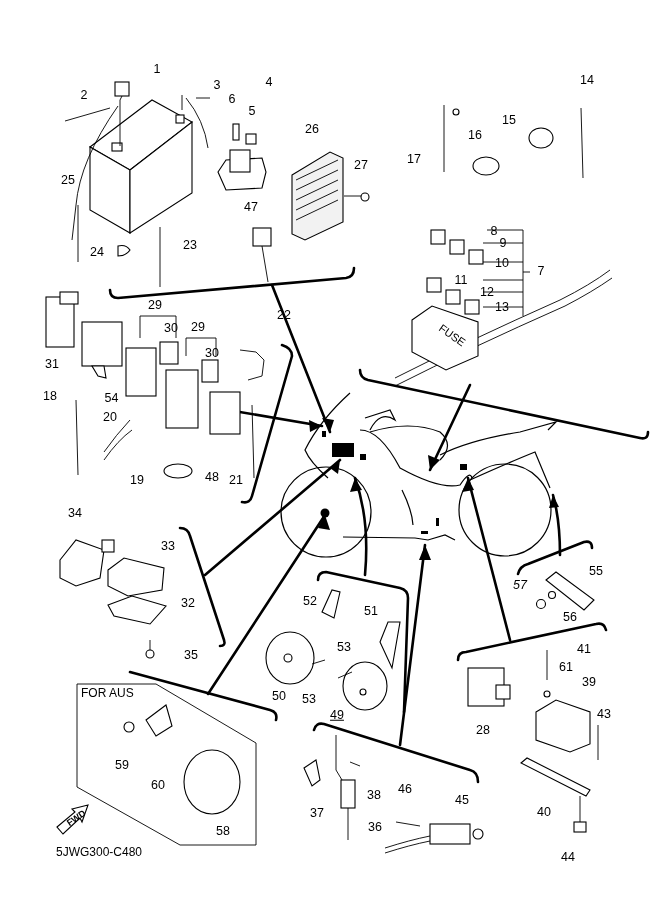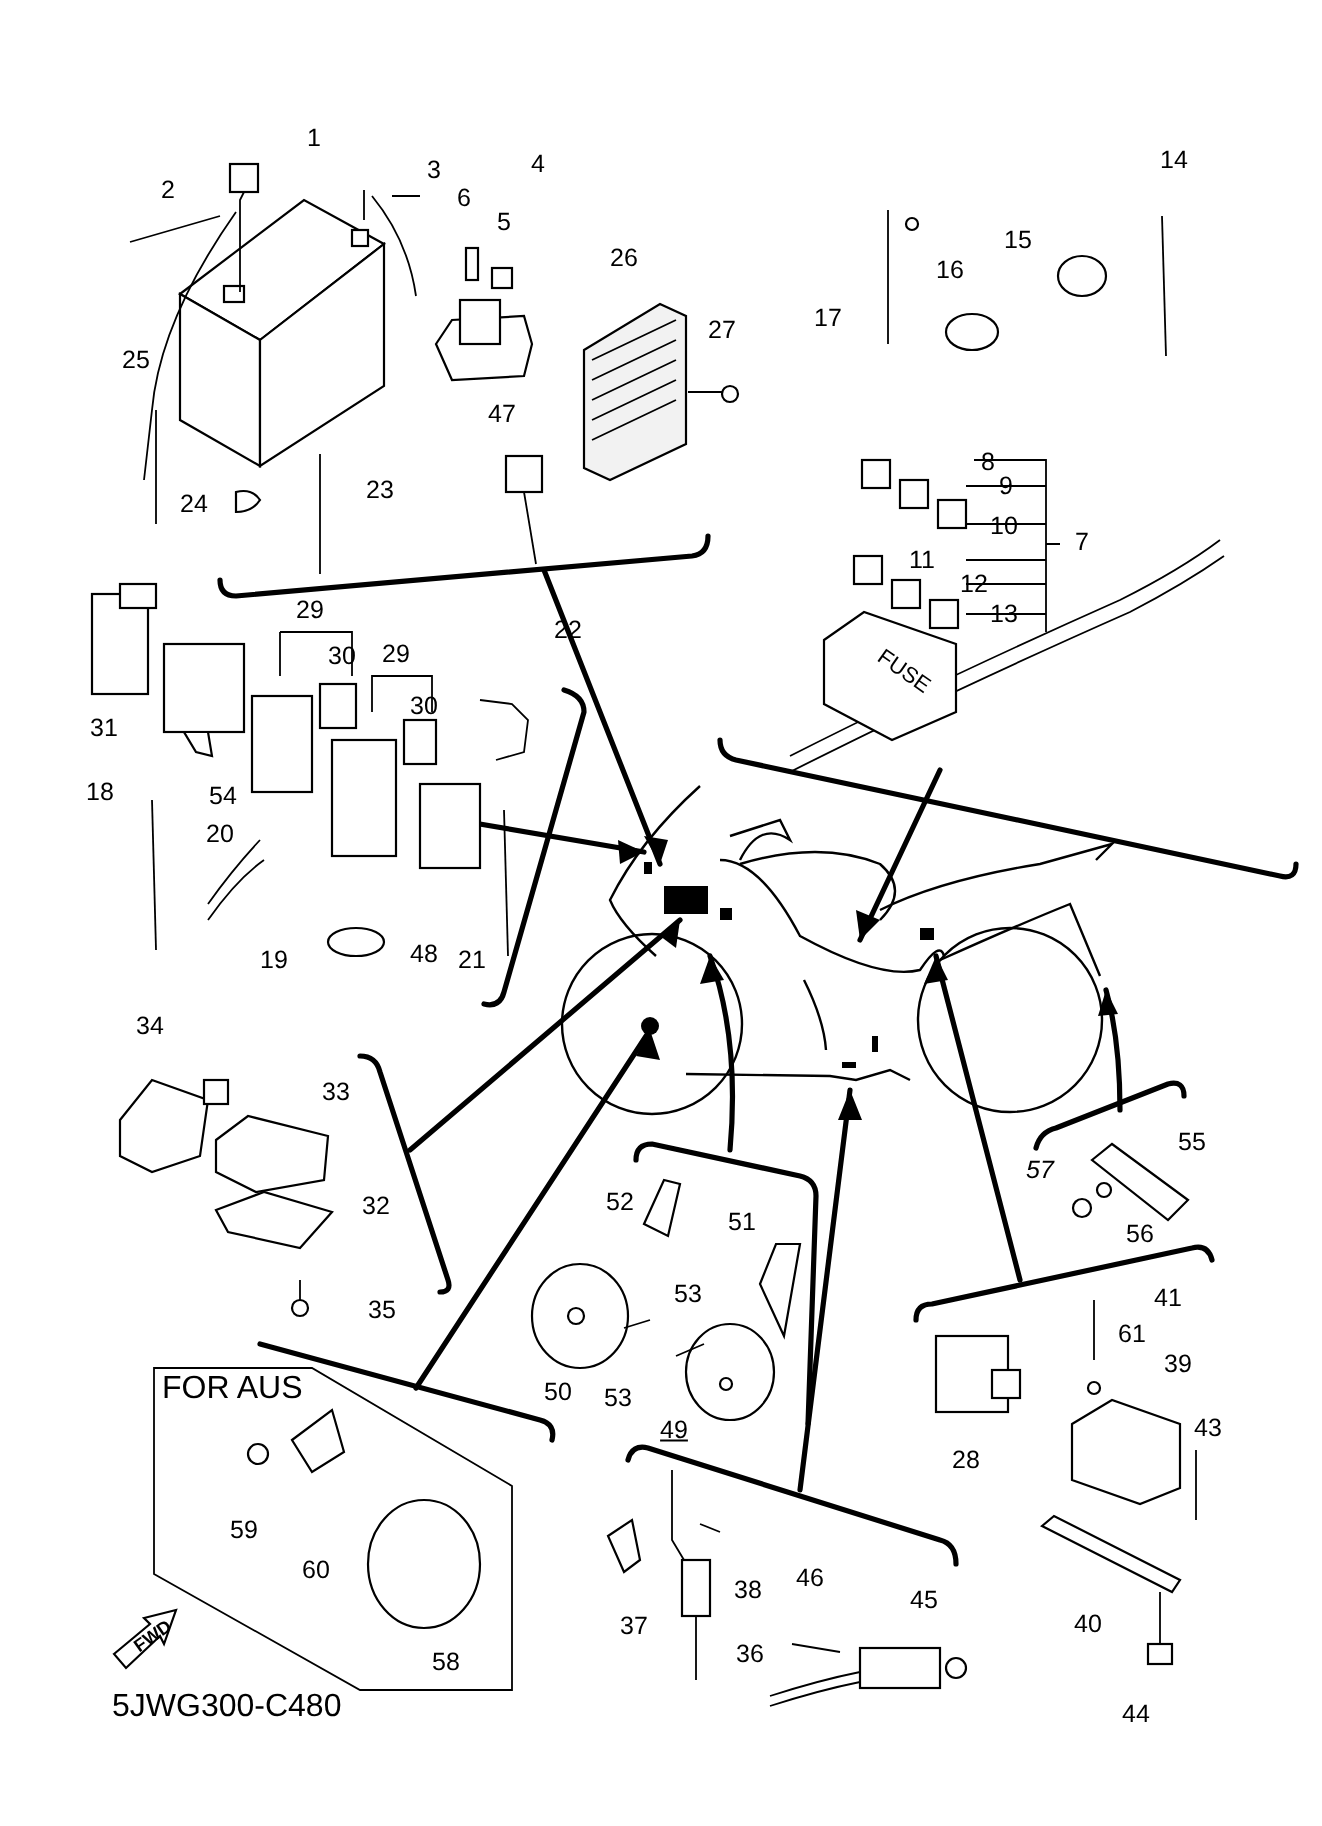--- a/index.html
+++ b/index.html
@@ -1,21 +1,21 @@
 <!DOCTYPE html>
 <html><head>
 <meta charset="utf-8">
 <style>
   html, body { margin: 0; padding: 0; background: #ffffff; }
   body { width: 661px; height: 913px; position: relative; overflow: hidden;
          font-family: "Liberation Sans", "DejaVu Sans", sans-serif; color: #000; }
   #diagram { position: absolute; left: 0; top: 0; width: 661px; height: 913px; }
   .lbl { position: absolute; font-size: 12.5px; line-height: 1; white-space: nowrap;
          transform: translate(-50%, -50%); background: transparent; }
-  .note { position: absolute; font-size: 16px; white-space: nowrap; }
+  .note { position: absolute; font-size: 12px; white-space: nowrap; }
   svg .p { fill: #fff; stroke: #000; stroke-width: 1.1; }
   svg .pg { fill: #f2f2f2; stroke: #000; stroke-width: 1.1; }
   svg .ln { fill: none; stroke: #000; stroke-width: 0.9; }
   svg .br { fill: none; stroke: #000; stroke-width: 2.6; stroke-linecap: round; stroke-linejoin: round; }
   svg .bike { fill: none; stroke: #000; stroke-width: 1.2; }
   svg .blk { fill: #000; stroke: none; }
 </style>
 </head>
 <body>
 

